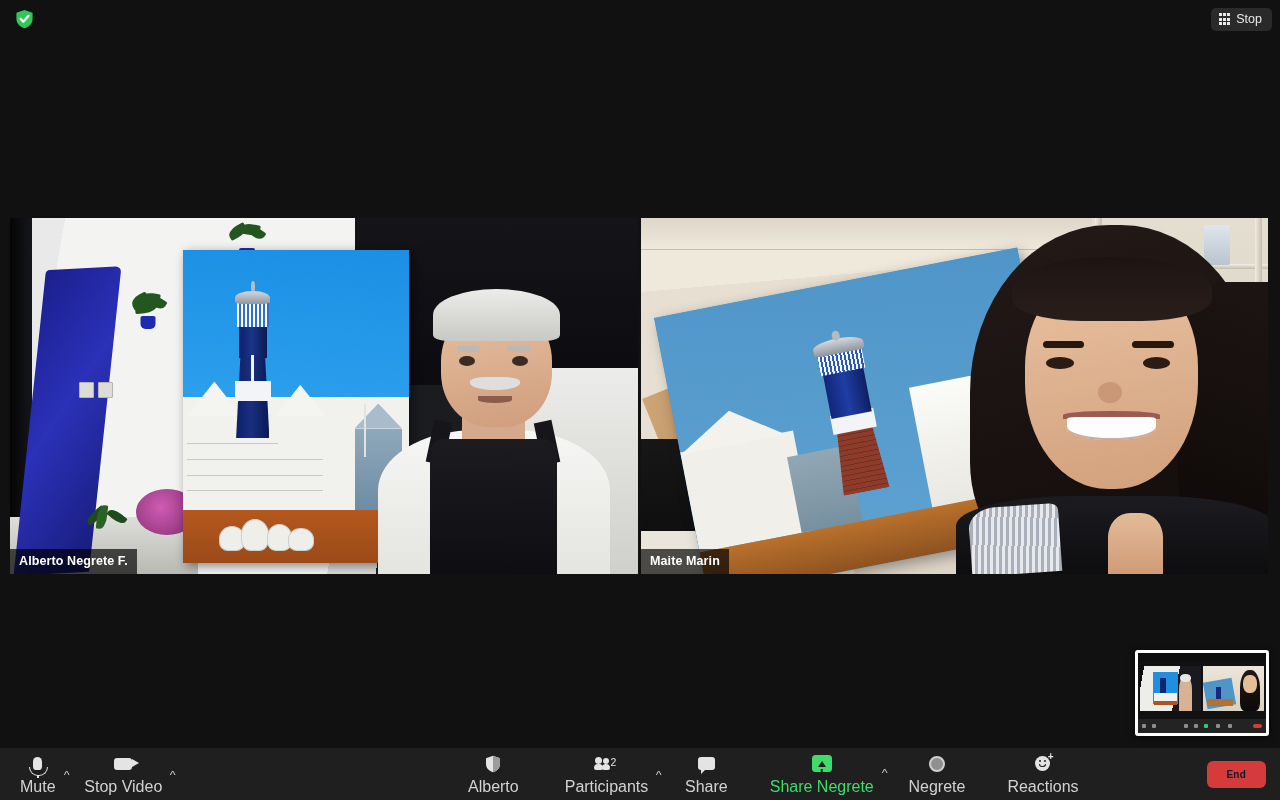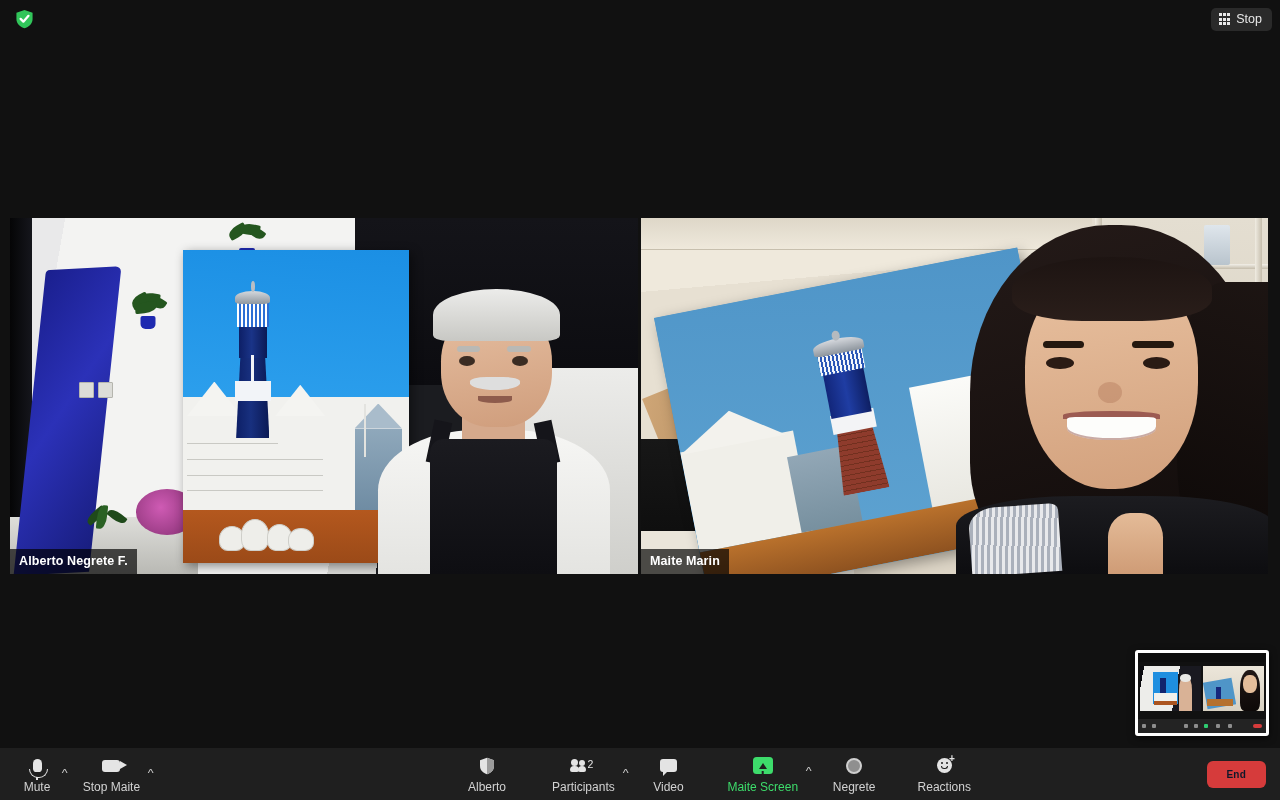--- a/index.html
+++ b/index.html
@@ -249,21 +249,21 @@
   }
   .tb-left{ position:absolute; left:14px; display:flex; align-items:flex-end; gap:0; }
   .tb-center{ position:absolute; left:462px; display:flex; align-items:flex-end; }
   .tb-right{ position:absolute; right:14px; }
 
   .tb-item{
     display:flex; flex-direction:column; align-items:center; justify-content:center;
     min-width:46px; padding:0 6px; cursor:pointer; position:relative;
   }
   .tb-item .ico{ height:21px; display:flex; align-items:center; justify-content:center; }
-  .tb-item .lbl{ margin-top:5px; color:#d2d2d2; font-size:12px; line-height:1; white-space:nowrap; }
+  .tb-item .lbl{ margin-top:5px; color:#d2d2d2; font-size:16px; line-height:1; white-space:nowrap; }
   .tb-item.share .lbl{ color:#3ddc6b; }
   .caret{ color:#cfcfcf; font-size:10px; line-height:1; padding:0 0 14px 2px;
     cursor:pointer; user-select:none; transform:scaleX(1.25); }
   .caret.share{ padding-bottom:16px; }
 
   .mic-ico{ width:9px; height:13px; background:#e4e4e4; border-radius:5px 5px 4px 4px;
     position:relative; }
   .mic-ico::after{ content:""; position:absolute; left:-4px; bottom:-6px; width:17px; height:8px;
     border:1.7px solid #e4e4e4; border-top:none; border-radius:0 0 10px 10px; }
   .mic-ico::before{ content:""; position:absolute; left:3.5px; bottom:-8px; width:2px; height:3px;
@@ -537,21 +537,21 @@
             <span class="mic-ico"></span>
           </span>
         <span class="lbl">Mute</span>
       </div>
       <span class="caret">^</span>
 
       <div class="tb-item" style="margin-left:10px;">
         <span class="ico">
             <span class="cam-ico"></span>
           </span>
-        <span class="lbl">Stop Maite</span>
+        <span class="lbl">Stop Video</span>
       </div>
       <span class="caret">^</span>
     </div>
 
     <div class="tb-center">
       <div class="tb-item">
         <span class="ico">
           <svg class="shield-ico" viewBox="0 0 16 18">
             <path d="M8 .8 L15 3.2 V9 C15 13.2 11.8 16.2 8 17.2 C4.2 16.2 1 13.2 1 9 V3.2 Z" fill="#e4e4e4"></path>
             <path d="M8 .8 L15 3.2 V9 C15 13.2 11.8 16.2 8 17.2 Z" fill="#9b9b9b"></path>
@@ -571,32 +571,32 @@
           </span>
         </span>
         <span class="lbl">Participants</span>
       </div>
       <span class="caret">^</span>
 
       <div class="tb-item" style="margin-left:18px;">
         <span class="ico">
             <span class="chat-ico"></span>
           </span>
-        <span class="lbl">Video</span>
+        <span class="lbl">Share</span>
       </div>
 
       <div class="tb-item share" style="margin-left:30px;">
         <span class="ico">
           <span class="share-ico">
               <span class="arw">
                 <span class="stem"></span>
               </span>
             </span>
         </span>
-        <span class="lbl">Maite Screen</span>
+        <span class="lbl">Share Negrete</span>
       </div>
       <span class="caret share">^</span>
 
       <div class="tb-item" style="margin-left:16px;">
         <span class="ico">
             <span class="rec-ico"></span>
           </span>
         <span class="lbl">Negrete</span>
       </div>
 

